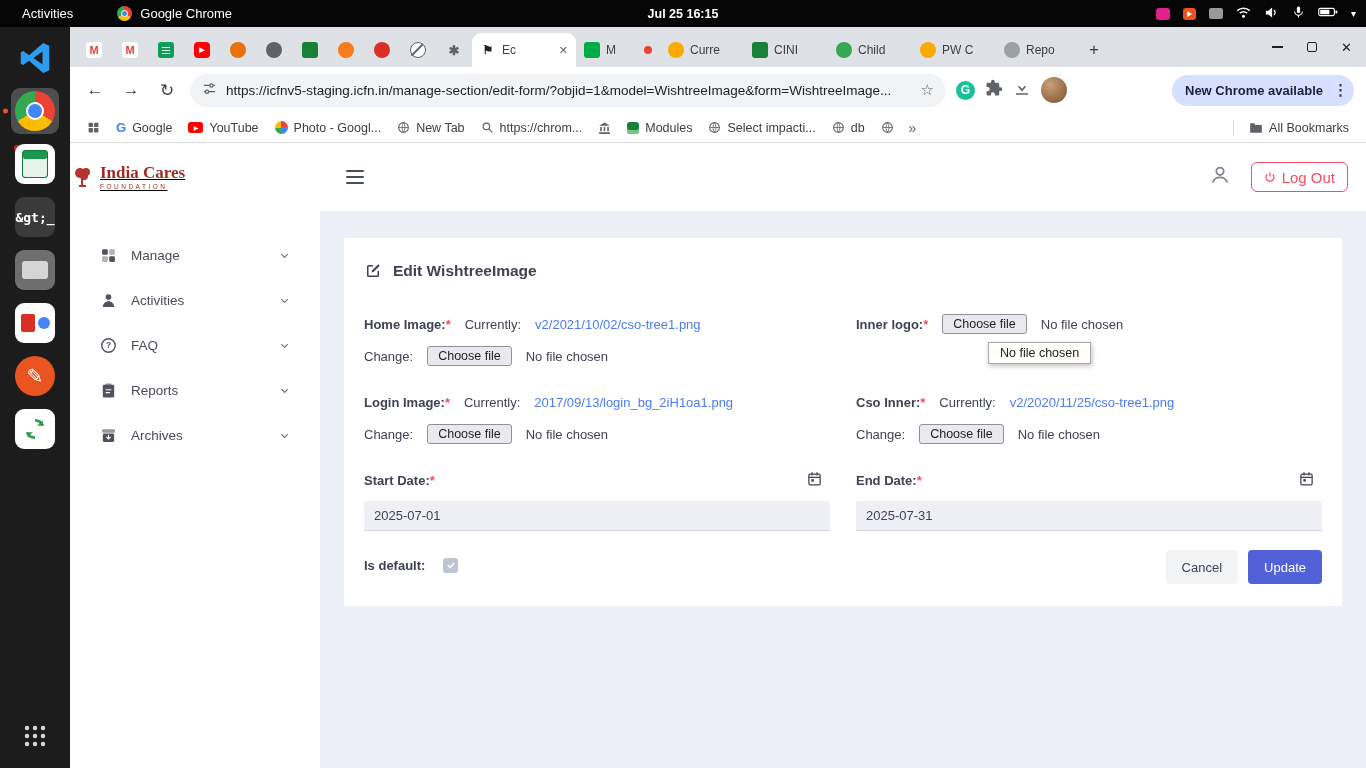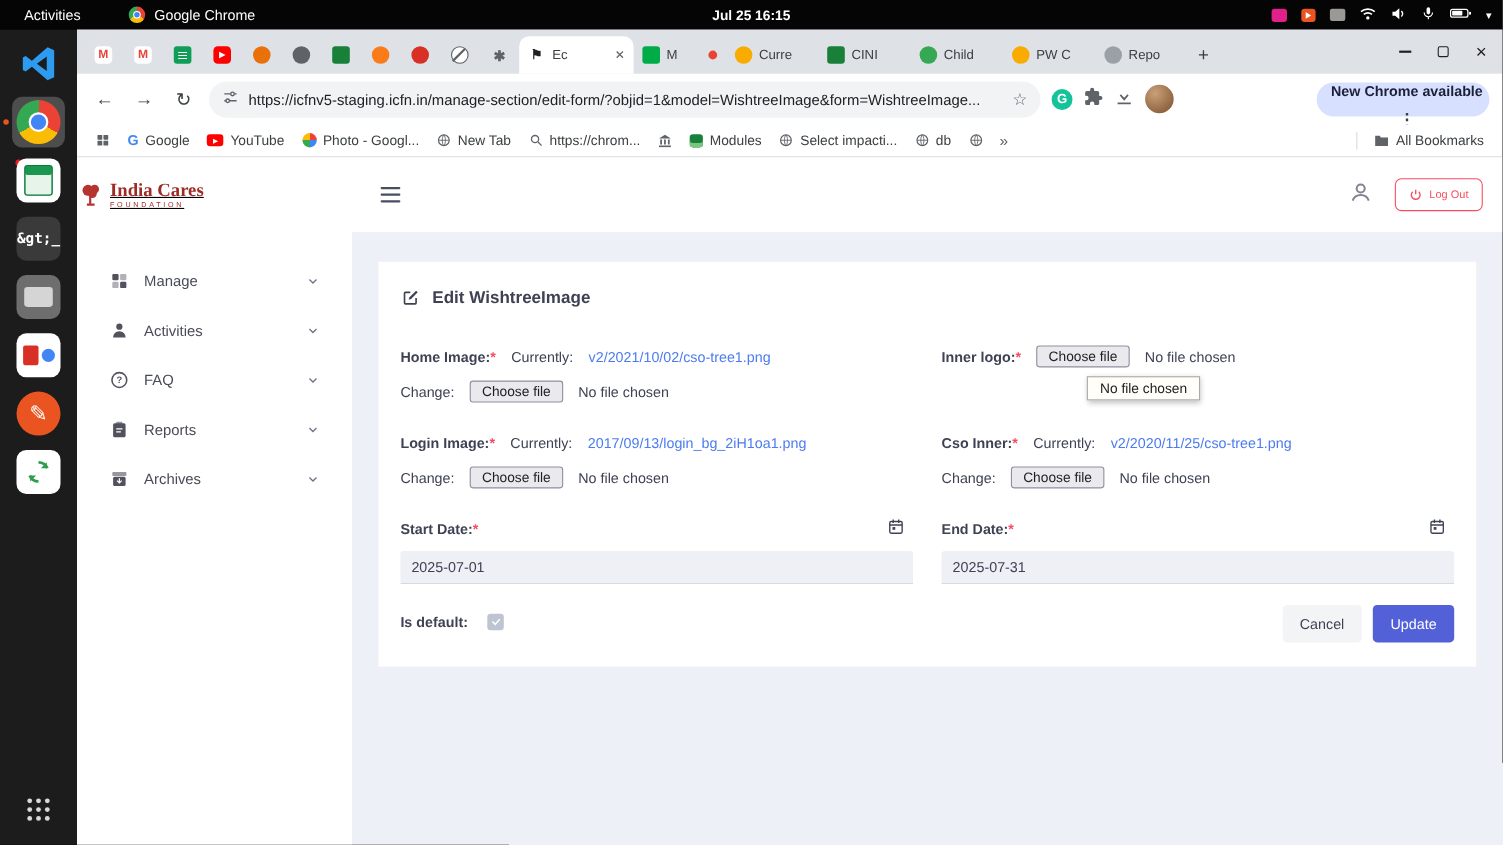--- a/index.html
+++ b/index.html
@@ -88,21 +88,21 @@
   .toolbar { height: 46px; background: #fff; display: flex; align-items: center; padding: 0 12px; gap: 10px; flex: none; }
   .nav-btn { width: 26px; height: 26px; display: flex; align-items: center; justify-content: center; color: #3c4043; font-size: 17px; flex: none; }
   .omnibox { flex: none; width: 756px; height: 33px; background: #f1f3f4; border-radius: 17px; display: flex; align-items: center;
              padding: 0 12px; gap: 9px; color: #202124; font-size: 13.5px; }
   .omni-url { flex: 1; overflow: hidden; white-space: nowrap; }
   .omni-star { color: #5f6368; font-size: 15px; }
   .ext-grammarly { width: 19px; height: 19px; border-radius: 50%; background: #15c39a; color: #fff; font-weight: bold; font-size: 12px;
                    display: flex; align-items: center; justify-content: center; }
   .avatar { width: 26px; height: 26px; border-radius: 50%; background: radial-gradient(circle at 35% 30%, #c9a07a, #7a4f2b); }
   .update-chip { margin-left: auto; height: 31px; background: #d8e0ff; border-radius: 16px; display: flex; align-items: center;
-                 gap: 10px; padding: 0 6px 0 13px; font-size: 13px; color: #1b1f3a; font-weight: bold; flex-direction: column; }
+                 gap: 10px; padding: 0 6px 0 13px; font-size: 13px; color: #1b1f3a; font-weight: bold; }
   .kebab { font-size: 15px; color: #3c4043; }
 
   .bookmarksbar { height: 30px; background: #fff; border-bottom: 1px solid #dadce0; display: flex; align-items: center;
                   padding: 0 10px; gap: 2px; font-size: 12.5px; color: #3c4043; flex: none; }
   .bm { display: flex; align-items: center; gap: 6px; padding: 3px 7px; border-radius: 6px; flex: none; }
   .bm-g { color: #4285f4; font-weight: bold; font-size: 13px; }
   .bm-yt { width: 15px; height: 11px; background: #f00; border-radius: 3px; color: #fff; font-size: 6px;
            display: flex; align-items: center; justify-content: center; }
   .bm-photo { width: 13px; height: 13px; border-radius: 50%;
               background: conic-gradient(#ea4335 0 90deg, #4285f4 90deg 180deg, #34a853 180deg 270deg, #fbbc04 270deg 360deg); }
@@ -114,21 +114,21 @@
   
   .page { flex: 1; display: flex; flex-direction: column; background: #eef0f8; overflow: hidden; }
   .app-header { height: 68px; background: #fff; display: flex; align-items: center; flex: none; }
   .logo-wrap { width: 250px; display: flex; align-items: center; gap: 4px; text-decoration: underline; }
   .logo-text1 { font-family: "Liberation Serif", serif; font-weight: bold; font-size: 17px; color: #9e2b25; line-height: 1; }
   .logo-text2 { font-size: 6.5px; letter-spacing: 2.5px; color: #9e2b25; margin-top: 2px; }
   .hamburger { margin-left: 26px; display: flex; flex-direction: column; gap: 3.5px; }
   .hamburger span { width: 18px; height: 2.5px; background: #464e5f; border-radius: 1px; }
   .header-right { margin-left: auto; display: flex; align-items: center; gap: 20px; padding-right: 18px; }
   .logout-btn { height: 30px; padding: 0 12px; border: 1px solid #f64e60; color: #f64e60; background: #fff; border-radius: 6px;
-                font-size: 10px; display: flex; align-items: center; gap: 6px; font-family: inherit; }
+                font-size: 15px; display: flex; align-items: center; gap: 6px; font-family: inherit; }
 
   .app-body { flex: 1; display: flex; overflow: hidden; }
   .sidebar { width: 250px; background: #fff; padding-top: 22px; flex: none; }
   .side-item { height: 45px; display: flex; align-items: center; gap: 14px; padding: 0 30px; color: #494b57; font-size: 13.5px; }
   .side-item svg { flex: none; }
   .chev { margin-left: auto; }
 
   .main { flex: 1; padding: 27px 24px; overflow: hidden; }
   .card { background: #fff; border-radius: 0; height: 368px; padding: 24px 20px; position: relative; }
   .card-title { display: flex; align-items: center; gap: 11px; font-size: 15.5px; font-weight: bold; color: #3f4254; }

